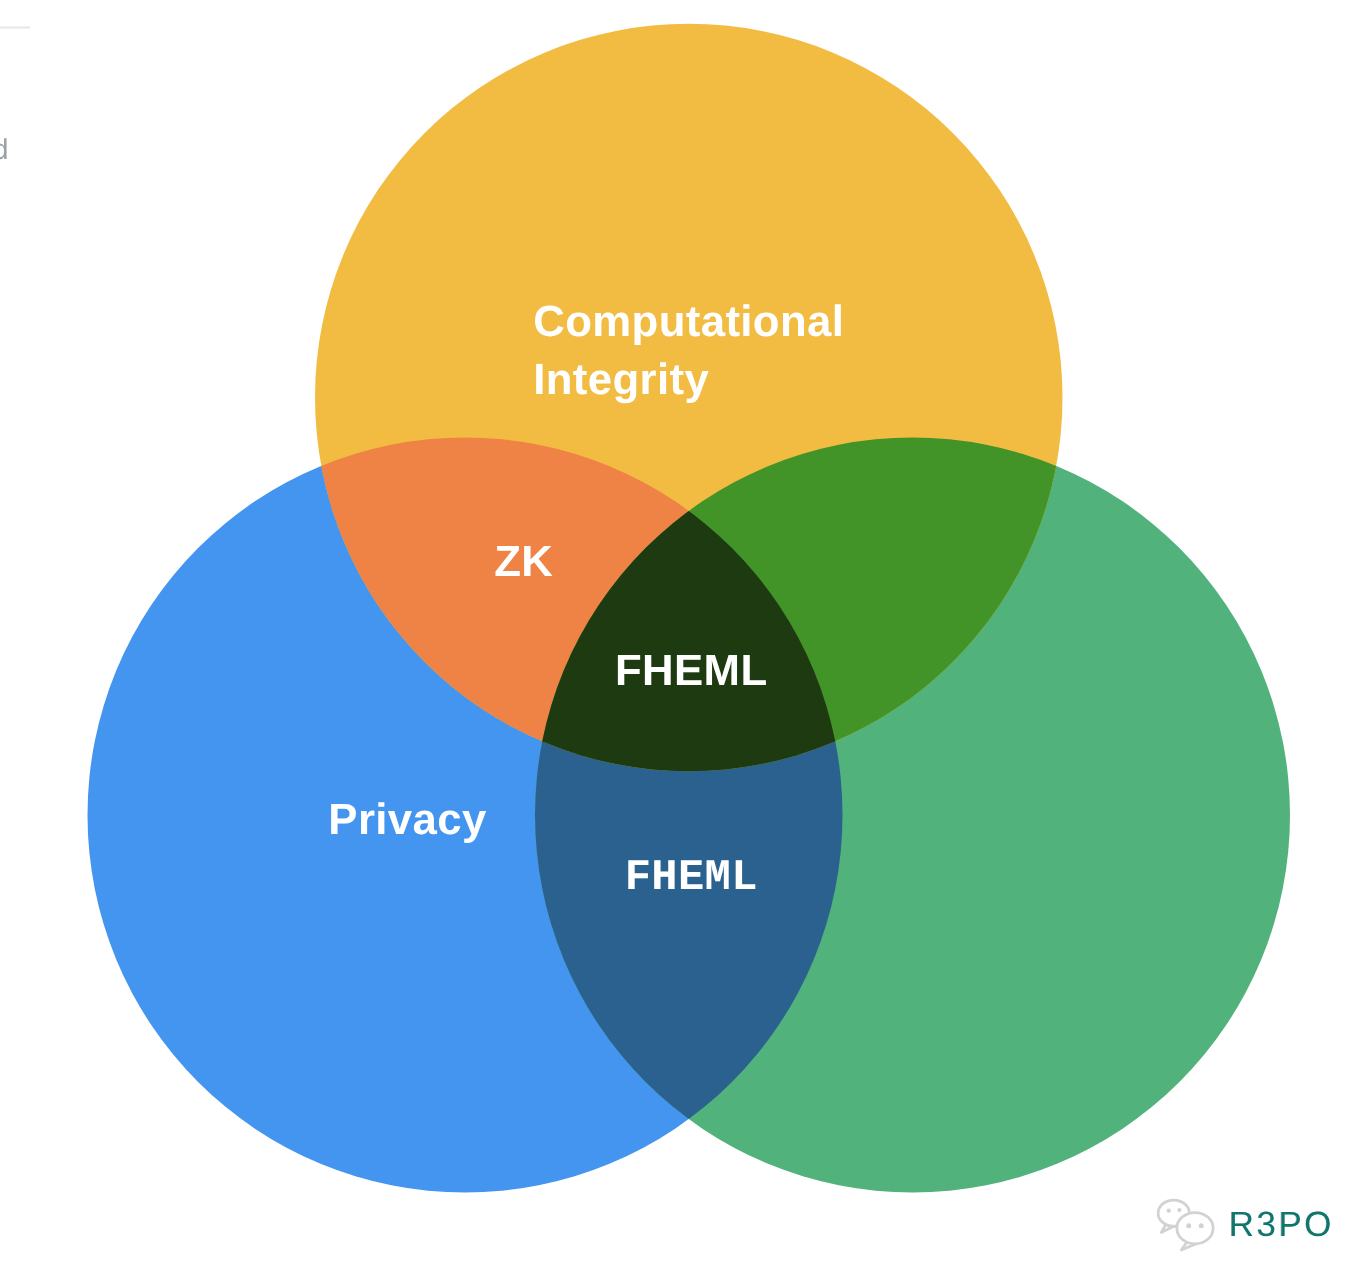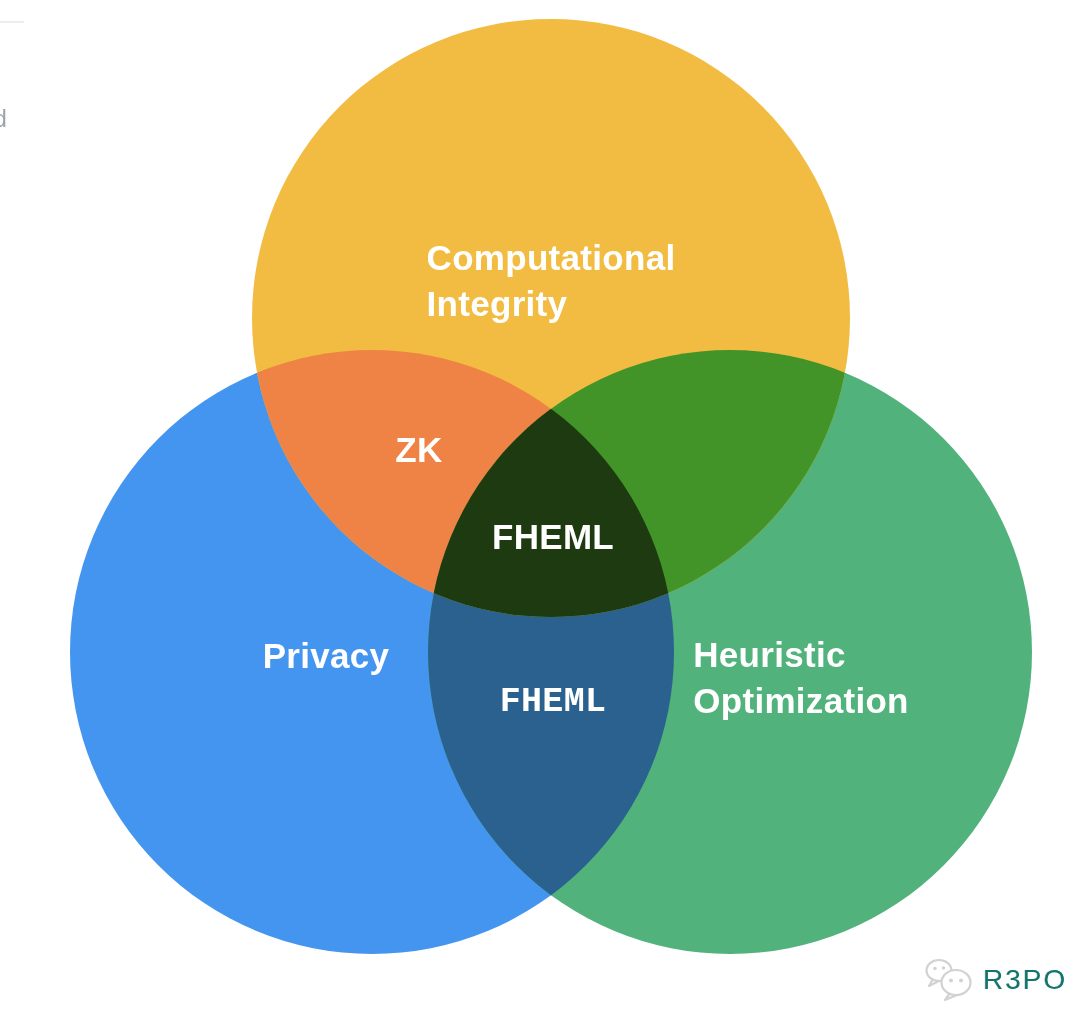--- a/index.html
+++ b/index.html
@@ -107,22 +107,20 @@
       </g>
     </g>
   </svg>
 
   <div class="vlabel lbl-ci">Computational
 Integrity</div>
   <div class="vlabel lbl-zk">ZK</div>
   <div class="vlabel lbl-zkml">FHEML</div>
   <div class="vlabel lbl-privacy">Privacy</div>
   <div class="vlabel lbl-fheml">FHEML</div>
-  <div class="vlabel lbl-ho">Heuristic
-Optimization</div>
 
   <div class="watermark">
     <svg width="52" height="44" viewBox="0 0 52 44">
       <g fill="#ffffff" stroke="#d2d2d2" stroke-width="2.2" stroke-linejoin="round">
         <path d="M 9 21 L 5 28 L 15 23 Z"></path>
         <ellipse cx="15" cy="12.5" rx="12.5" ry="10.5"></ellipse>
         <path d="M 26 35 L 21 42 L 33 37 Z"></path>
         <ellipse cx="32" cy="24.5" rx="14.5" ry="12.5"></ellipse>
       </g>
       <g fill="#d2d2d2">

